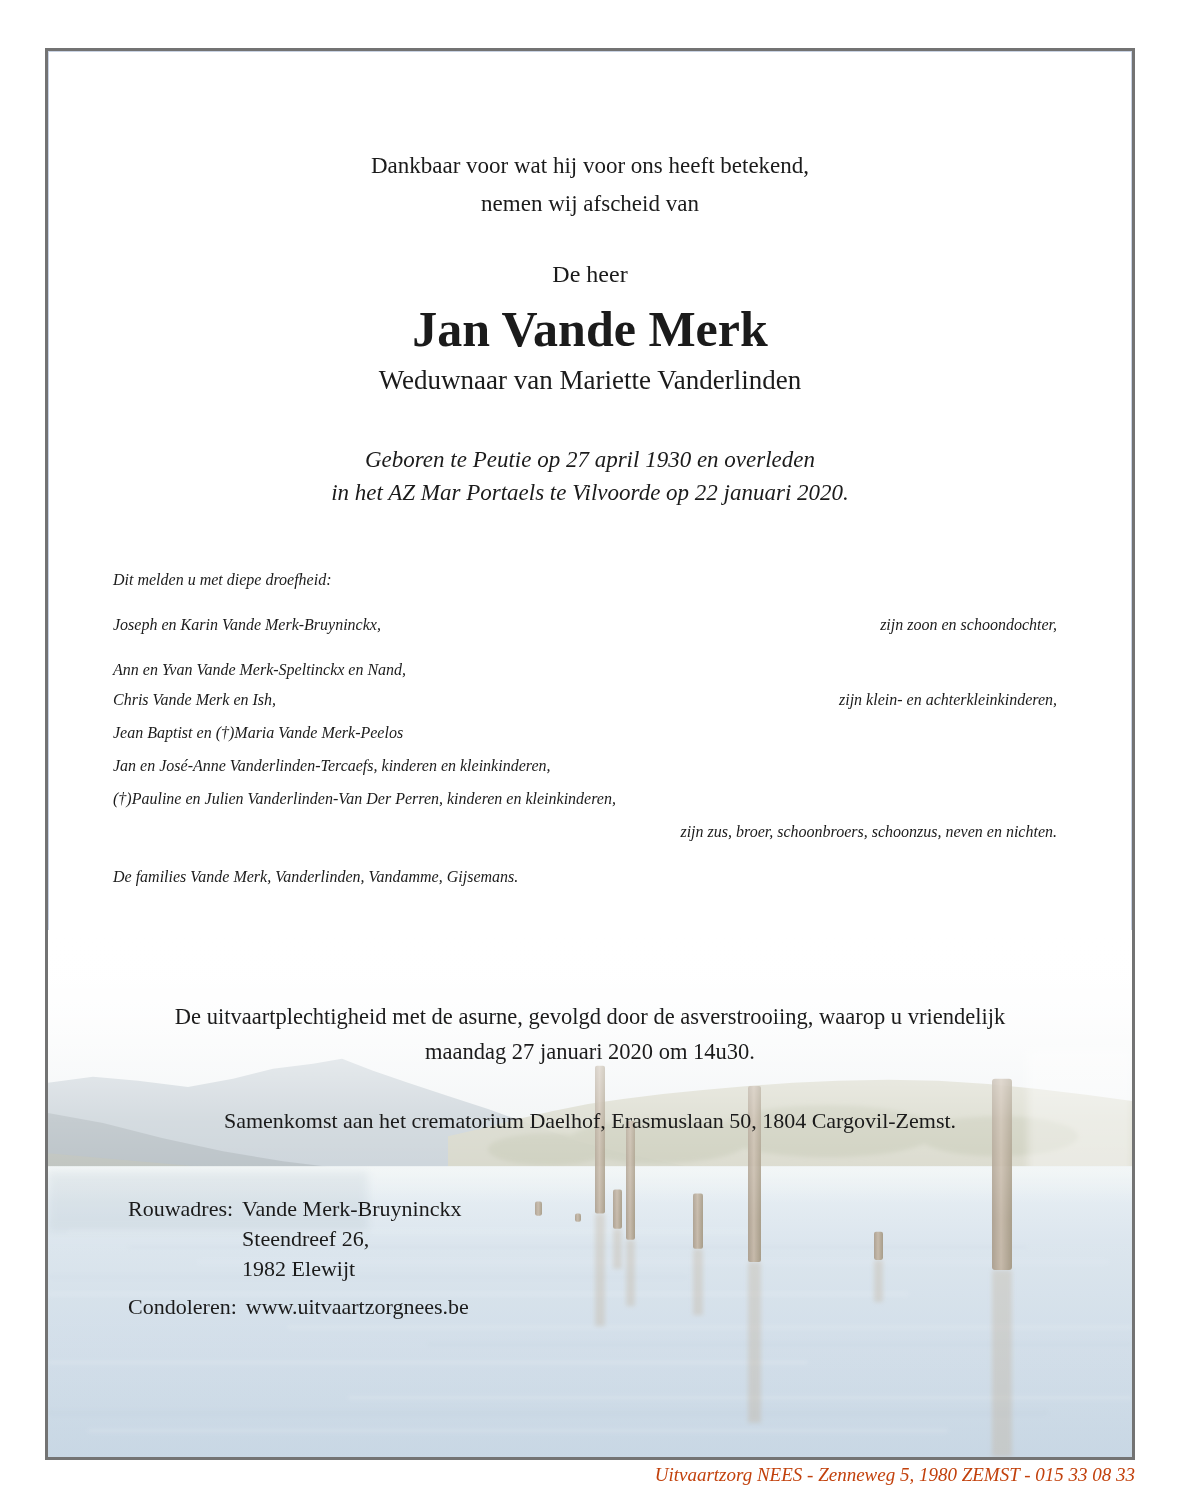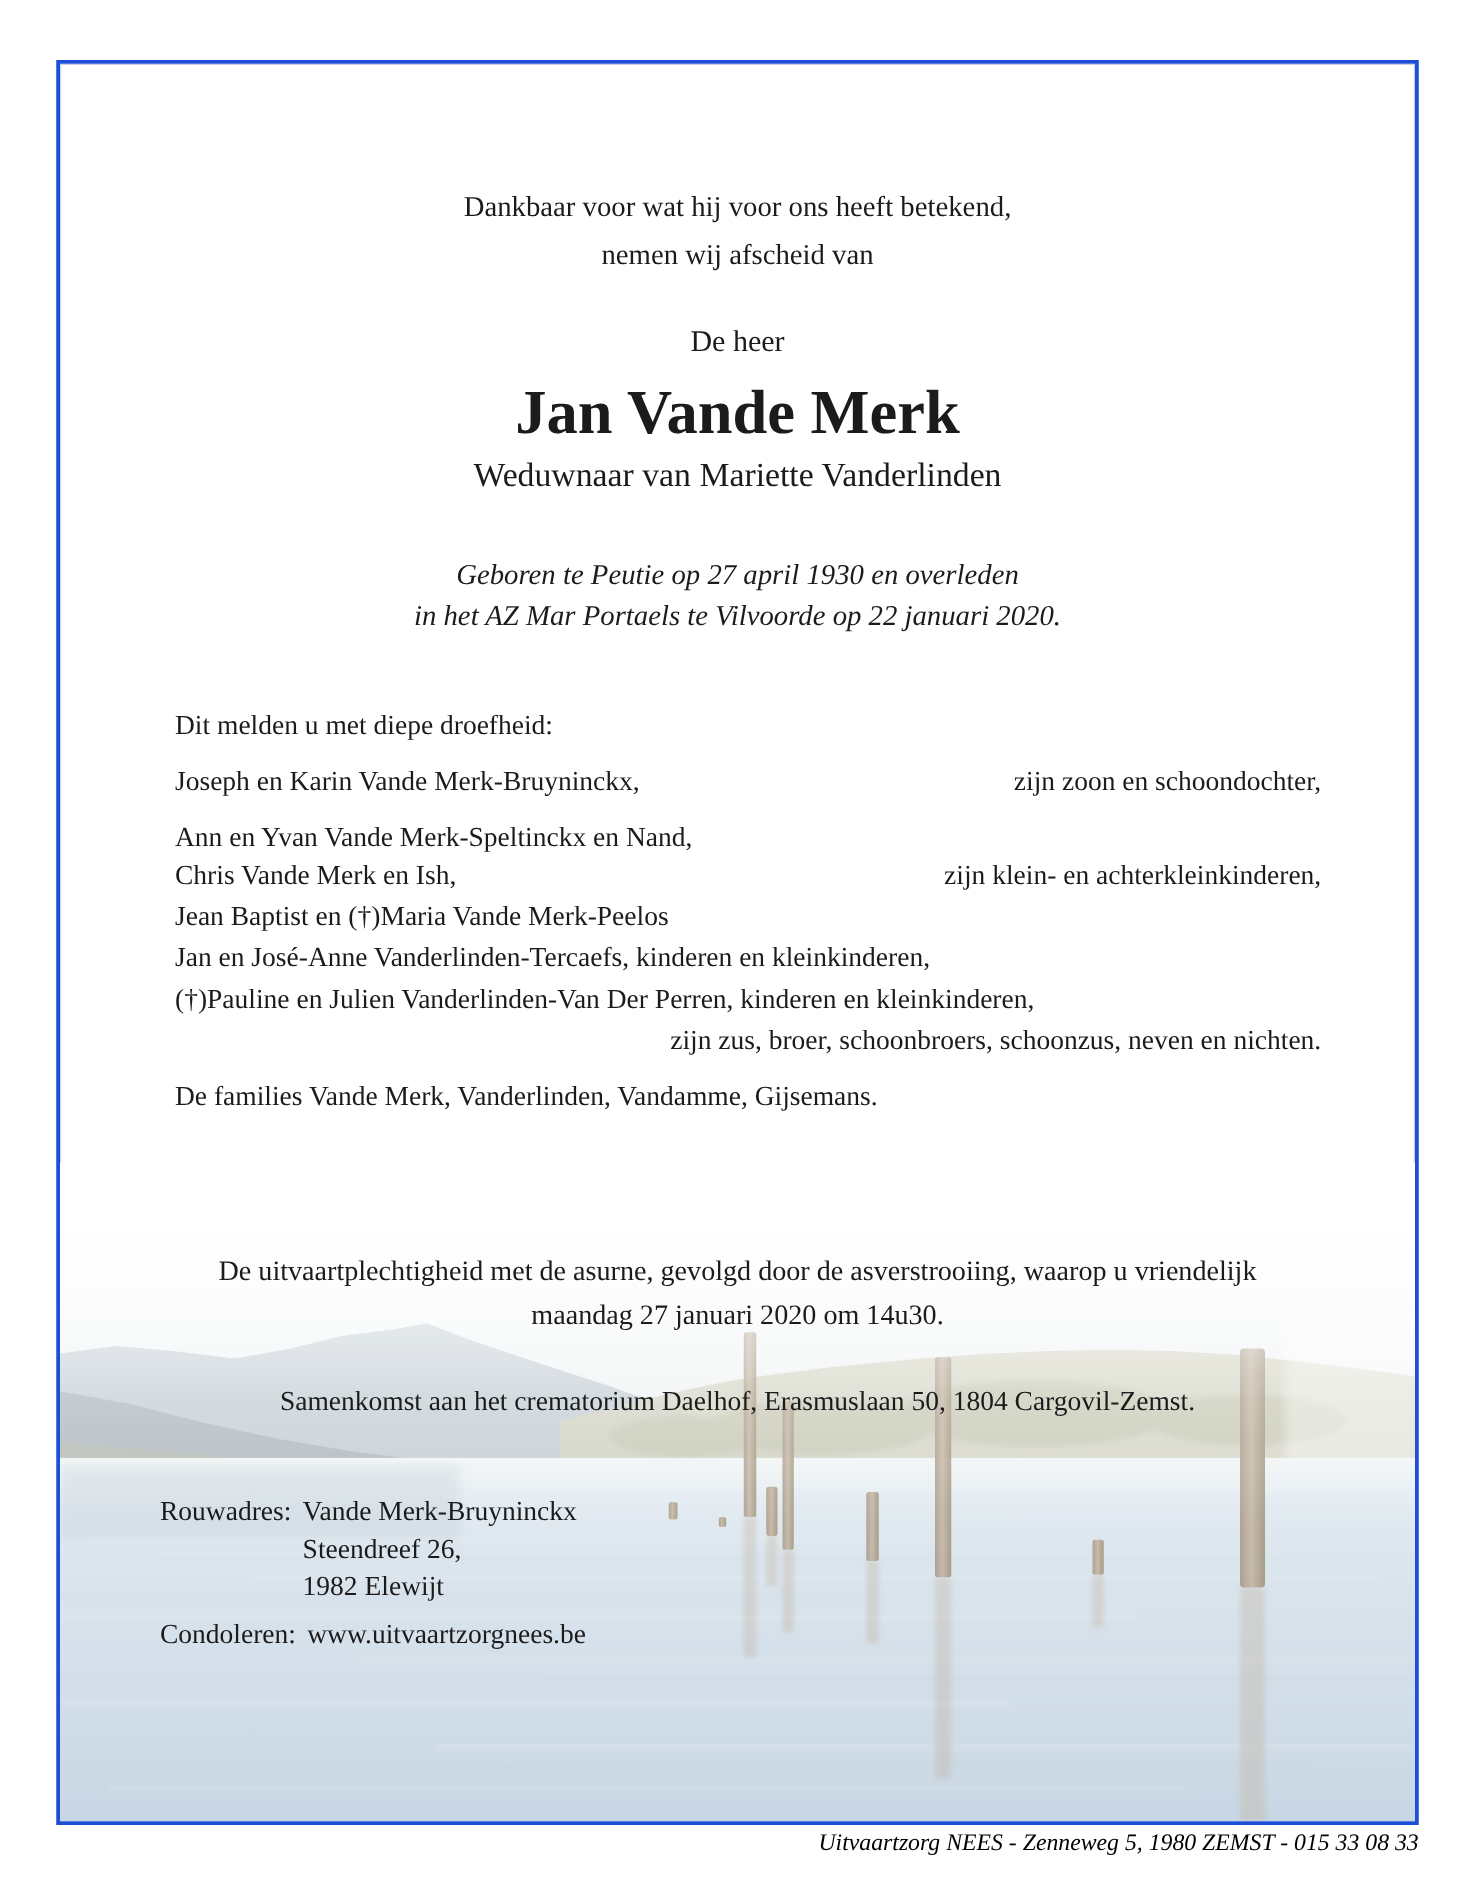--- a/index.html
+++ b/index.html
@@ -8,21 +8,21 @@
     width:1181px;height:1509px;
     background:#ffffff;
     font-family:"Liberation Serif","DejaVu Serif",serif;
     color:#1b1b1b;
     overflow:hidden;
   }
   
   .card{
     position:absolute;left:45px;top:48px;
     width:1084px;height:1406px;
-    border:3px solid #1d4ed8;
+    border:3px solid #737373;
     box-shadow:inset 0 0 0 1px #c9d3e4;
     overflow:hidden;
     background:#ffffff;
   }
   
   .photo{position:absolute;left:0;right:0;bottom:0;height:527px;overflow:hidden;}
   .photo svg{display:block;width:100%;height:100%;}
   .photo-fade{
     position:absolute;inset:0;
     background:linear-gradient(180deg,
@@ -35,41 +35,41 @@
     pointer-events:none;
   }
   
   .blk{position:absolute;left:0;right:0;}
   .center{text-align:center;}
   .intro{top:96px;font-size:23px;line-height:38px;}
   .salutation{top:210px;font-size:24px;}
   .name{top:250px;font-size:50px;font-weight:700;line-height:56px;}
   .relation{top:314px;font-size:27px;}
   .life{top:392px;font-size:23px;line-height:33px;font-style:italic;}
-  .family{top:514px;left:92px;right:75px;font-size:22px;}
+  .family{top:514px;left:65px;right:75px;font-size:16px;font-style:italic;}
   .family .heading{line-height:30px;}
   .row{display:flex;justify-content:space-between;line-height:30px;}
   .row .l{white-space:nowrap;}
   .row .r{white-space:nowrap;}
   .gap15{margin-top:15px;gap:48px;}
   .gap20{margin-top:20px;}
   .gap3{margin-top:3px;}
   .families-line{margin-top:15px;line-height:30px;}
   .ceremony{top:948px;font-size:22.5px;line-height:35px;}
   .ceremony .bold{font-weight:400;}
   .meeting{top:1057px;font-size:22px;}
   .mourning{top:1143px;left:80px;right:75px;font-size:22px;line-height:30px;}
   .mourning-row{display:flex;}
   .mourning-label{margin-right:9px;}
   .condolences{top:1243px;left:80px;right:75px;font-size:22px;}
   .condolences .lbl{margin-right:9px;}
   
   .footer{
     position:absolute;right:46px;top:1464px;
-    font-size:19px;font-style:italic;color:#000000;
+    font-size:19px;font-style:italic;color:#c2410c;
     text-align:right;
   }
 </style>
 </head>
 <body>
 
 <div class="page">
 
   <div class="card">
 

